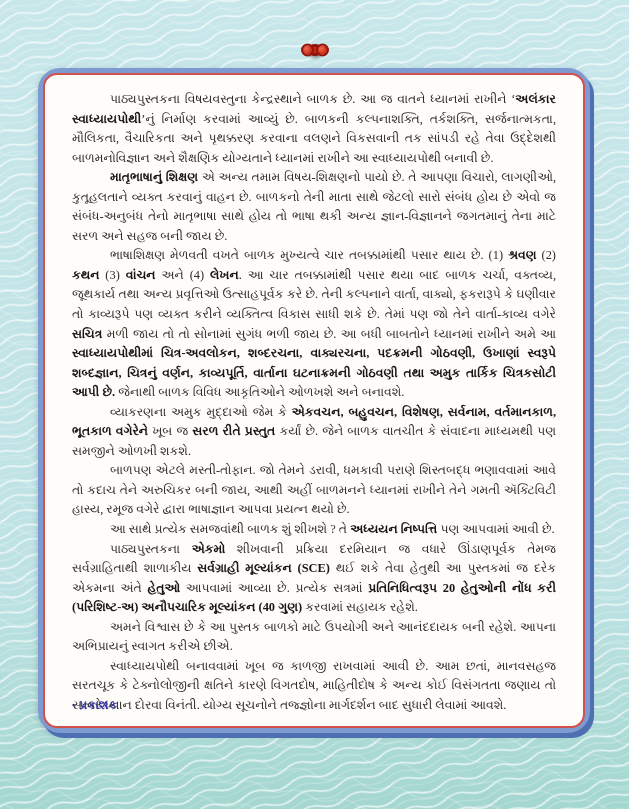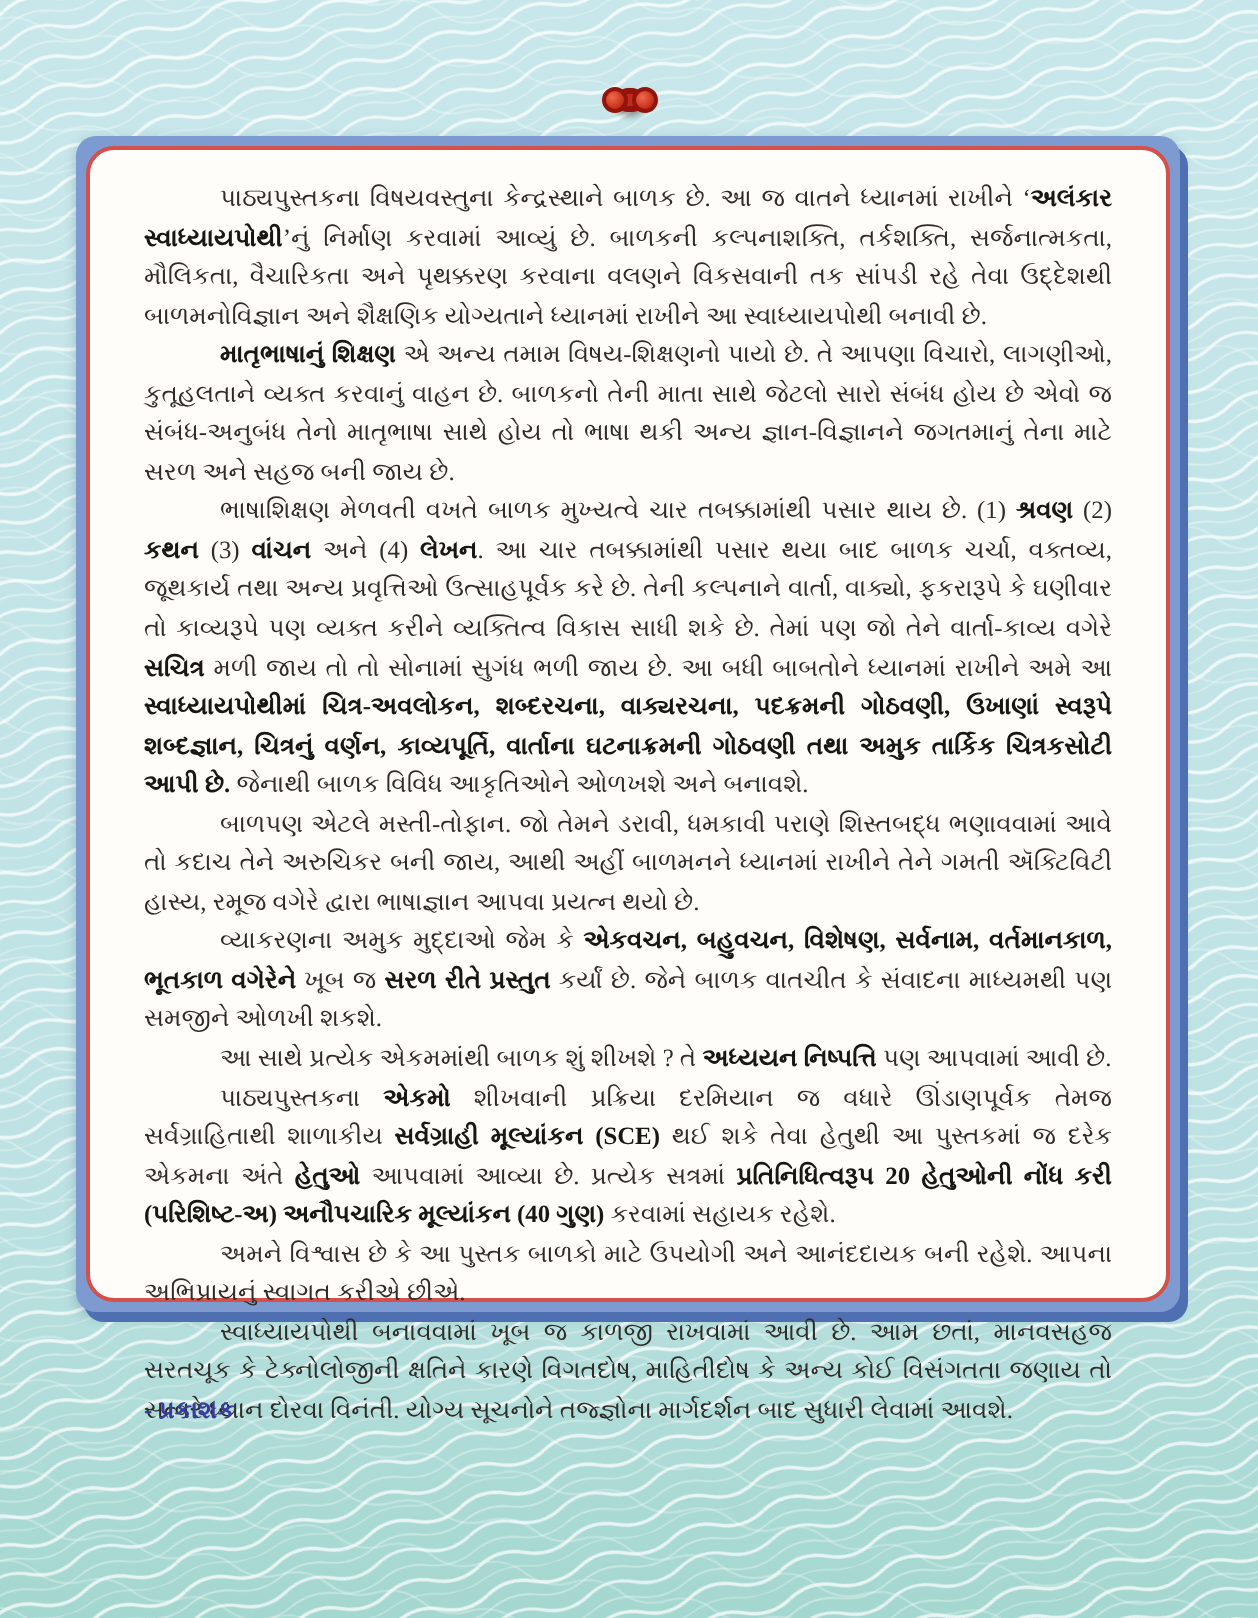--- a/index.html
+++ b/index.html
@@ -8,22 +8,22 @@
     --banner-red:#c22b1c; --banner-dark:#92140c; --banner-text:#ffffff;
     --sig-blue:#3b3b9e;
   }
   html,body{margin:0;padding:0;}
   .page{
     position:relative;width:629px;height:809px;overflow:hidden;
     font-family:"Liberation Serif","DejaVu Serif",serif;background:var(--page-bg);
   }
   .bg-svg{position:absolute;left:0;top:0;z-index:0;}
   .frame{
-    position:absolute;left:38px;top:68px;width:552px;height:588px;z-index:2;
-    background:var(--frame-blue);border-radius:10px;
+    position:absolute;left:38px;top:68px;width:552px;height:665px;z-index:2;
+    background:var(--frame-blue);border-radius:22px;
     box-shadow:4px 5px 0 var(--frame-shadow), 0 2px 6px rgba(30,60,110,.25);
     box-sizing:border-box;padding:5px;
   }
   .paper{
     width:100%;height:100%;box-sizing:border-box;
     background:var(--paper);border:2px solid var(--frame-red);border-radius:14px;
     padding:15px 27px 10px 27px;
     color:var(--ink);font-size:12.4px;line-height:19.55px;text-align:justify;
   }
   .paper p{margin:0;text-indent:38px;}
@@ -85,23 +85,23 @@
     <rect width="629" height="809" fill="url(#waves)"></rect>
     <rect width="629" height="809" fill="url(#waves2)"></rect>
   </svg>
 
   <div class="frame">
     <div class="paper">
 
       <p><span>પાઠ્યપુસ્તકના વિષયવસ્તુના કેન્દ્રસ્થાને બાળક છે. આ જ વાતને ધ્યાનમાં રાખીને ‘</span><b>અલંકાર સ્વાધ્યાયપોથી</b><span>’નું નિર્માણ કરવામાં આવ્યું છે. બાળકની કલ્પનાશક્તિ, તર્કશક્તિ, સર્જનાત્મકતા, મૌલિકતા, વૈચારિકતા અને પૃથક્કરણ કરવાના વલણને વિકસવાની તક સાંપડી રહે તેવા ઉદ્દેશથી બાળમનોવિજ્ઞાન અને શૈક્ષણિક યોગ્યતાને ધ્યાનમાં રાખીને આ સ્વાધ્યાયપોથી બનાવી છે.</span></p>
         <p><b>માતૃભાષાનું શિક્ષણ</b><span> એ અન્ય તમામ વિષય-શિક્ષણનો પાયો છે. તે આપણા વિચારો, લાગણીઓ, કુતૂહલતાને વ્યક્ત કરવાનું વાહન છે. બાળકનો તેની માતા સાથે જેટલો સારો સંબંધ હોય છે એવો જ સંબંધ-અનુબંધ તેનો માતૃભાષા સાથે હોય તો ભાષા થકી અન્ય જ્ઞાન-વિજ્ઞાનને જગતમાનું તેના માટે સરળ અને સહજ બની જાય છે.</span></p>
         <p><span>ભાષાશિક્ષણ મેળવતી વખતે બાળક મુખ્યત્વે ચાર તબક્કામાંથી પસાર થાય છે. (1) </span><b>શ્રવણ</b><span> (2) </span><b>કથન</b><span> (3) </span><b>વાંચન</b><span> અને (4) </span><b>લેખન</b><span>. આ ચાર તબક્કામાંથી પસાર થયા બાદ બાળક ચર્ચા, વક્તવ્ય, જૂથકાર્ય તથા અન્ય પ્રવૃત્તિઓ ઉત્સાહપૂર્વક કરે છે. તેની કલ્પનાને વાર્તા, વાક્યો, ફકરારૂપે કે ઘણીવાર તો કાવ્યરૂપે પણ વ્યક્ત કરીને વ્યક્તિત્વ વિકાસ સાધી શકે છે. તેમાં પણ જો તેને વાર્તા-કાવ્ય વગેરે </span><b>સચિત્ર</b><span> મળી જાય તો તો સોનામાં સુગંધ ભળી જાય છે. આ બધી બાબતોને ધ્યાનમાં રાખીને અમે આ </span><b>સ્વાધ્યાયપોથીમાં ચિત્ર-અવલોકન, શબ્દરચના, વાક્યરચના, પદક્રમની ગોઠવણી, ઉખાણાં સ્વરૂપે શબ્દજ્ઞાન, ચિત્રનું વર્ણન, કાવ્યપૂર્તિ, વાર્તાના ઘટનાક્રમની ગોઠવણી તથા અમુક તાર્કિક ચિત્રકસોટી આપી છે.</b><span> જેનાથી બાળક વિવિધ આકૃતિઓને ઓળખશે અને બનાવશે.</span></p>
+        <p><span>વ્યાકરણના અમુક મુદ્દાઓ જેમ કે </span><b>એકવચન, બહુવચન, વિશેષણ, સર્વનામ, વર્તમાનકાળ, ભૂતકાળ વગેરેને</b><span> ખૂબ જ </span><b>સરળ રીતે પ્રસ્તુત</b><span> કર્યાં છે. જેને બાળક વાતચીત કે સંવાદના માધ્યમથી પણ સમજીને ઓળખી શકશે.</span></p>
         <p><span>બાળપણ એટલે મસ્તી-તોફાન. જો તેમને ડરાવી, ધમકાવી પરાણે શિસ્તબદ્ધ ભણાવવામાં આવે તો કદાચ તેને અરુચિકર બની જાય, આથી અહીં બાળમનને ધ્યાનમાં રાખીને તેને ગમતી ઍક્ટિવિટી હાસ્ય, રમૂજ વગેરે દ્વારા ભાષાજ્ઞાન આપવા પ્રયત્ન થયો છે.</span></p>
-        <p><span>વ્યાકરણના અમુક મુદ્દાઓ જેમ કે </span><b>એકવચન, બહુવચન, વિશેષણ, સર્વનામ, વર્તમાનકાળ, ભૂતકાળ વગેરેને</b><span> ખૂબ જ </span><b>સરળ રીતે પ્રસ્તુત</b><span> કર્યાં છે. જેને બાળક વાતચીત કે સંવાદના માધ્યમથી પણ સમજીને ઓળખી શકશે.</span></p>
-        <p><span>આ સાથે પ્રત્યેક એકમમાંથી બાળક શું શીખશે ? તે </span><b>અધ્યયન નિષ્પત્તિ</b><span> પણ આપવામાં આવી છે.</span></p>
+        <p><span>આ સાથે પ્રત્યેક સમજવાંથી બાળક શું શીખશે ? તે </span><b>અધ્યયન નિષ્પત્તિ</b><span> પણ આપવામાં આવી છે.</span></p>
         <p><span>પાઠ્યપુસ્તકના </span><b>એકમો</b><span> શીખવાની પ્રક્રિયા દરમિયાન જ વધારે ઊંડાણપૂર્વક તેમજ સર્વગ્રાહિતાથી શાળાકીય </span><b>સર્વગ્રાહી મૂલ્યાંકન (SCE)</b><span> થઈ શકે તેવા હેતુથી આ પુસ્તકમાં જ દરેક એકમના અંતે </span><b>હેતુઓ</b><span> આપવામાં આવ્યા છે. પ્રત્યેક સત્રમાં </span><b>પ્રતિનિધિત્વરૂપ 20 હેતુઓની નોંધ કરી (પરિશિષ્ટ-અ) અનૌપચારિક મૂલ્યાંકન (40 ગુણ)</b><span> કરવામાં સહાયક રહેશે.</span></p>
         <p><span>અમને વિશ્વાસ છે કે આ પુસ્તક બાળકો માટે ઉપયોગી અને આનંદદાયક બની રહેશે. આપના અભિપ્રાયનું સ્વાગત કરીએ છીએ.</span></p>
         <p><span>સ્વાધ્યાયપોથી બનાવવામાં ખૂબ જ કાળજી રાખવામાં આવી છે. આમ છતાં, માનવસહજ સરતચૂક કે ટેક્નોલોજીની ક્ષતિને કારણે વિગતદોષ, માહિતીદોષ કે અન્ય કોઈ વિસંગતતા જણાય તો સત્વરે ધ્યાન દોરવા વિનંતી. યોગ્ય સૂચનોને તજ્જ્ઞોના માર્ગદર્શન બાદ સુધારી લેવામાં આવશે.</span></p>
         <div class="signature">- પ્રકાશક</div>
     </div>
   </div>
 
   <div class="banner">
     <span class="banner-knob left"></span>
     <span class="banner-knob right"></span>

